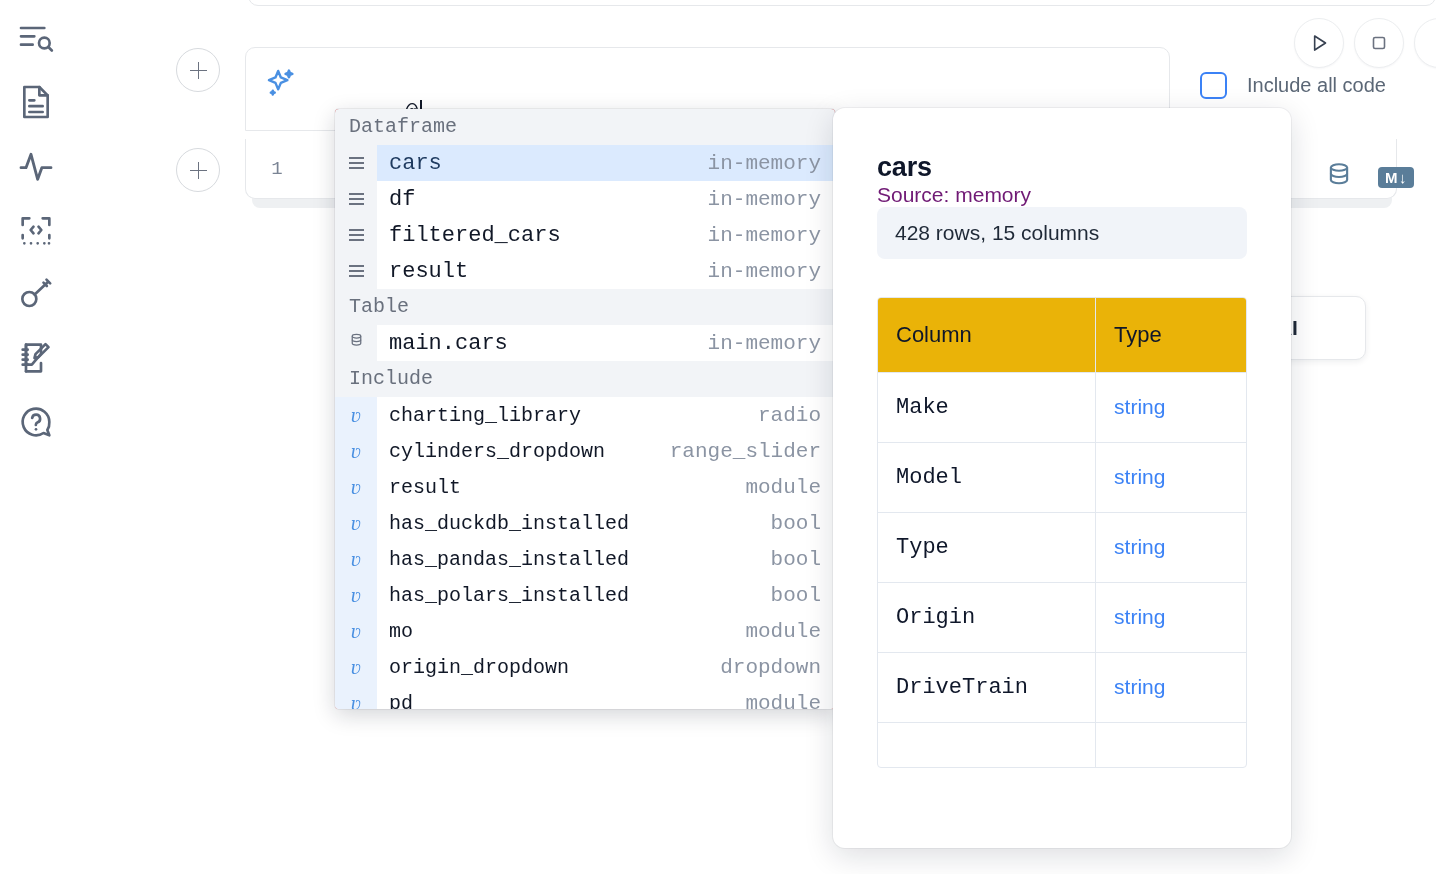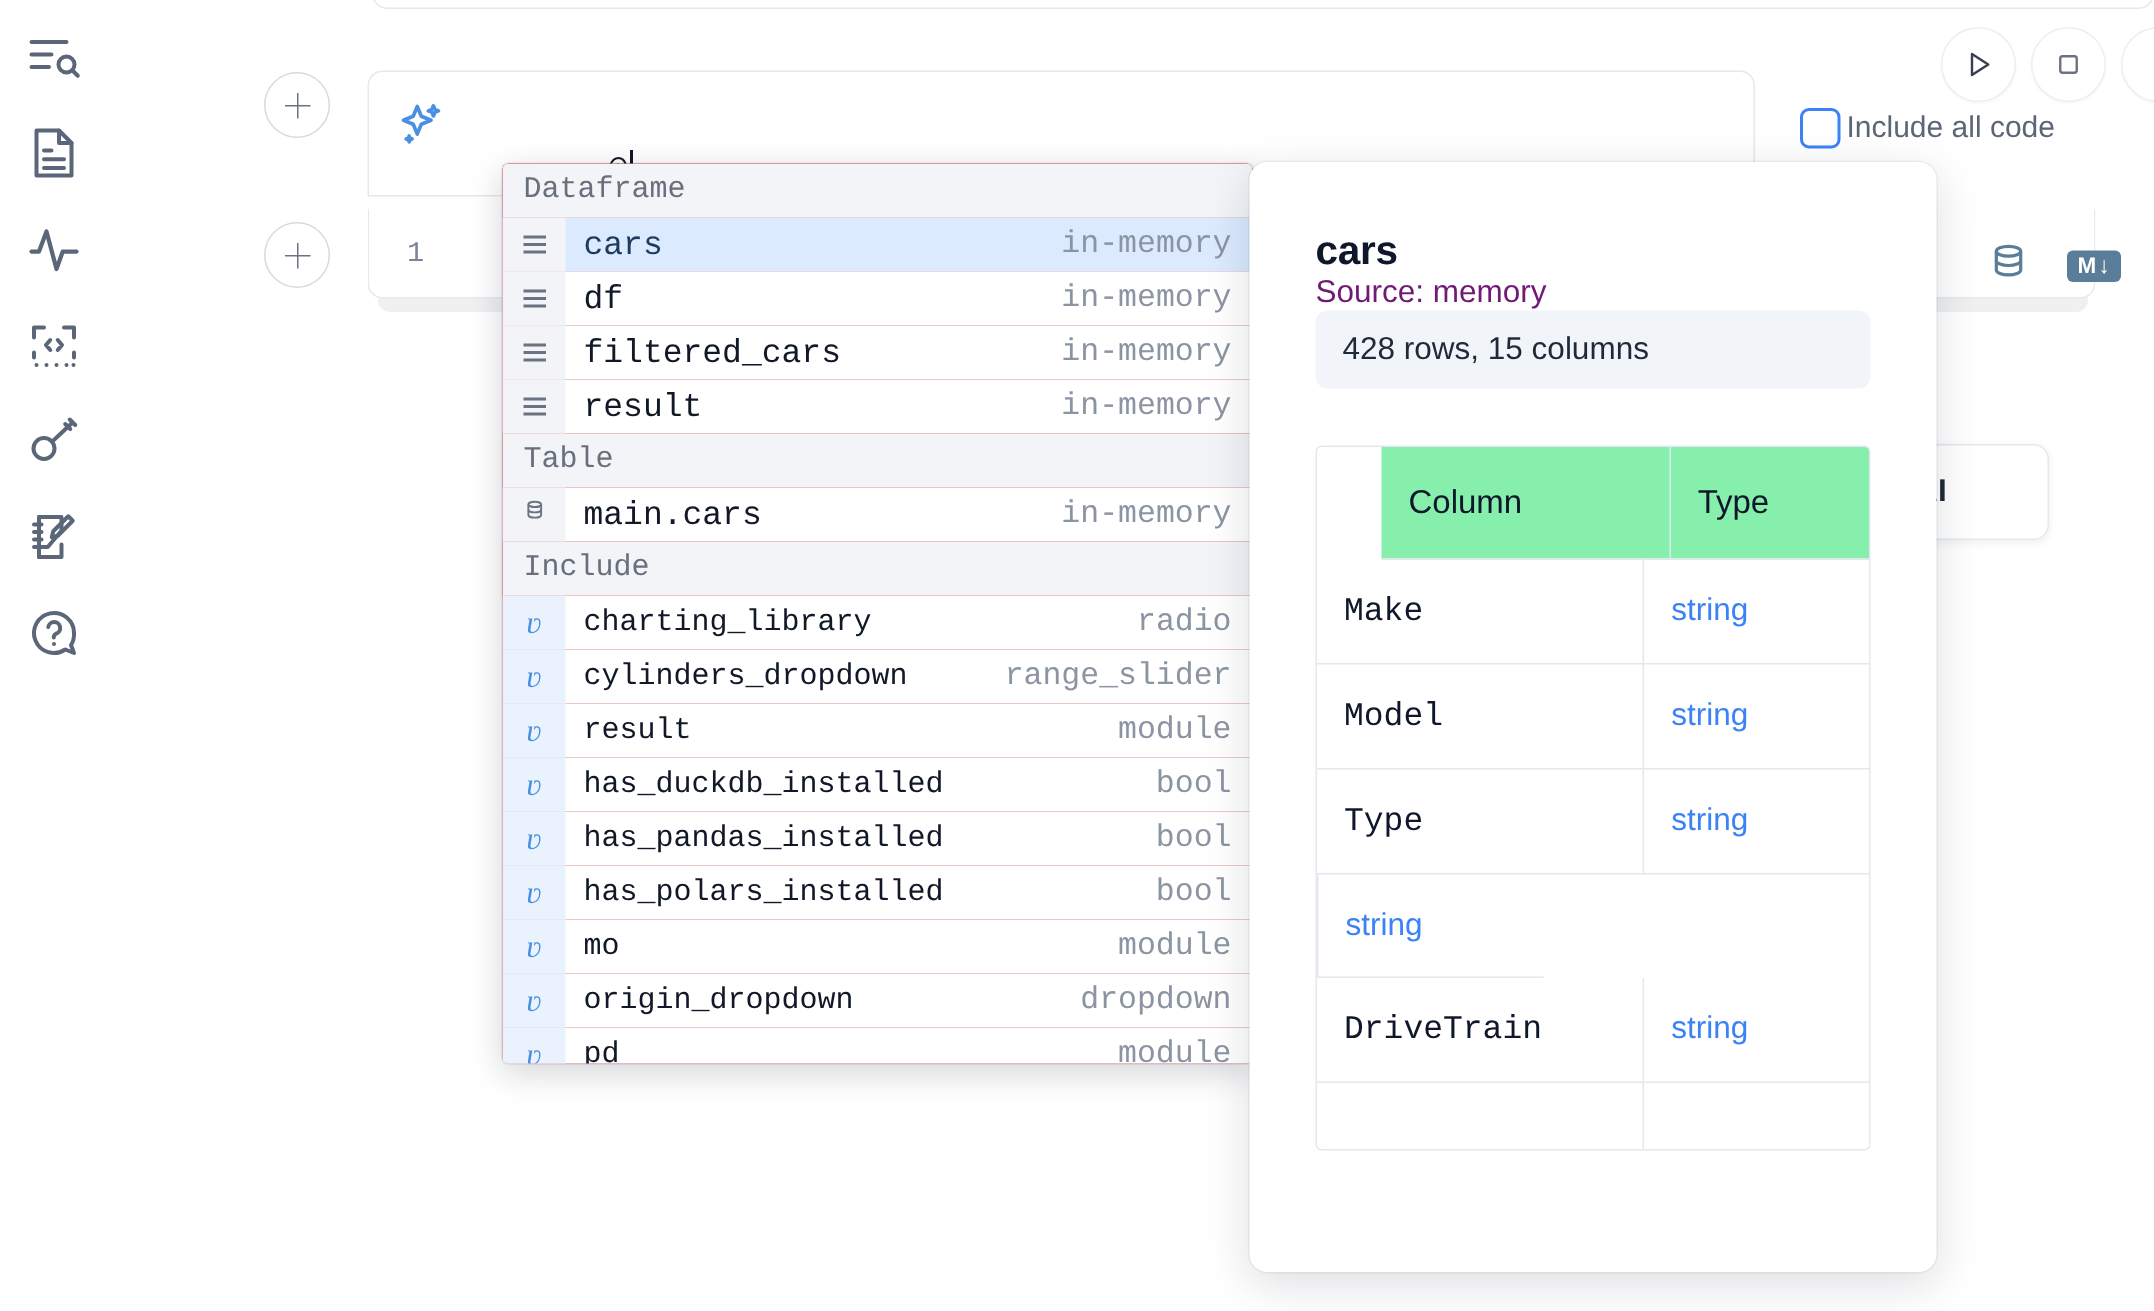--- a/index.html
+++ b/index.html
@@ -84,21 +84,21 @@
     width: 50px; height: 50px; border-radius: 50%;
     background: #ffffff; border: 1px solid #eceef0;
     display: flex; align-items: center; justify-content: center;
     cursor: pointer;
     box-shadow: 0 1px 2px rgba(16,24,40,.04);
   }
   #btn-extra { margin-right: -28px; }
 
   .include-row {
     position: absolute; left: 1200px; top: 72px;
-    display: flex; align-items: center; gap: 4px;
+    display: flex; align-items: center; gap: 20px;
   }
   .cbox {
     width: 27px; height: 27px; border-radius: 6px;
     border: 2px solid #3b82f6; background: #ffffff;
     cursor: pointer;
   }
   .include-label { font-size: 20px; color: #5b6776; }
 
   
   .code-cell {
@@ -219,21 +219,21 @@
     padding: 14px 18px; font-size: 21px; color: #1f2937;
   }
   .doc-table {
     margin-top: 38px;
     border: 1px solid #e3e8ef;
     border-radius: 4px;
     overflow: hidden;
     width: 100%;
   }
   .dt-row { display: flex; }
-  .dt-row.head { background: #86efac; margin-left: 43px; }
+  .dt-row.head { background: #eab308; }
   .dt-cell {
     padding: 22px 18px; font-size: 22px; color: #0f172a;
     border-bottom: 1px solid #e3e8ef;
     flex: 0 0 59%;
     font-family: "Liberation Mono", monospace;
   }
   .dt-cell.type {
     flex: 0 0 41%; border-left: 1px solid #e3e8ef;
     color: #3b82f6;
     font-family: "Liberation Sans", sans-serif;
@@ -548,20 +548,21 @@
         </div>
         <div class="dt-row">
           <span class="dt-cell">Model</span>
           <span class="dt-cell type">string</span>
         </div>
         <div class="dt-row">
           <span class="dt-cell">Type</span>
           <span class="dt-cell type">string</span>
         </div>
         <div class="dt-row">
+          <span class="dt-cell">Origin</span>
           <span class="dt-cell type">string</span>
         </div>
         <div class="dt-row">
           <span class="dt-cell">DriveTrain</span>
           <span class="dt-cell type">string</span>
         </div>
         <div class="dt-row">
           <span class="dt-cell"></span>
           <span class="dt-cell type"></span>
         </div>

